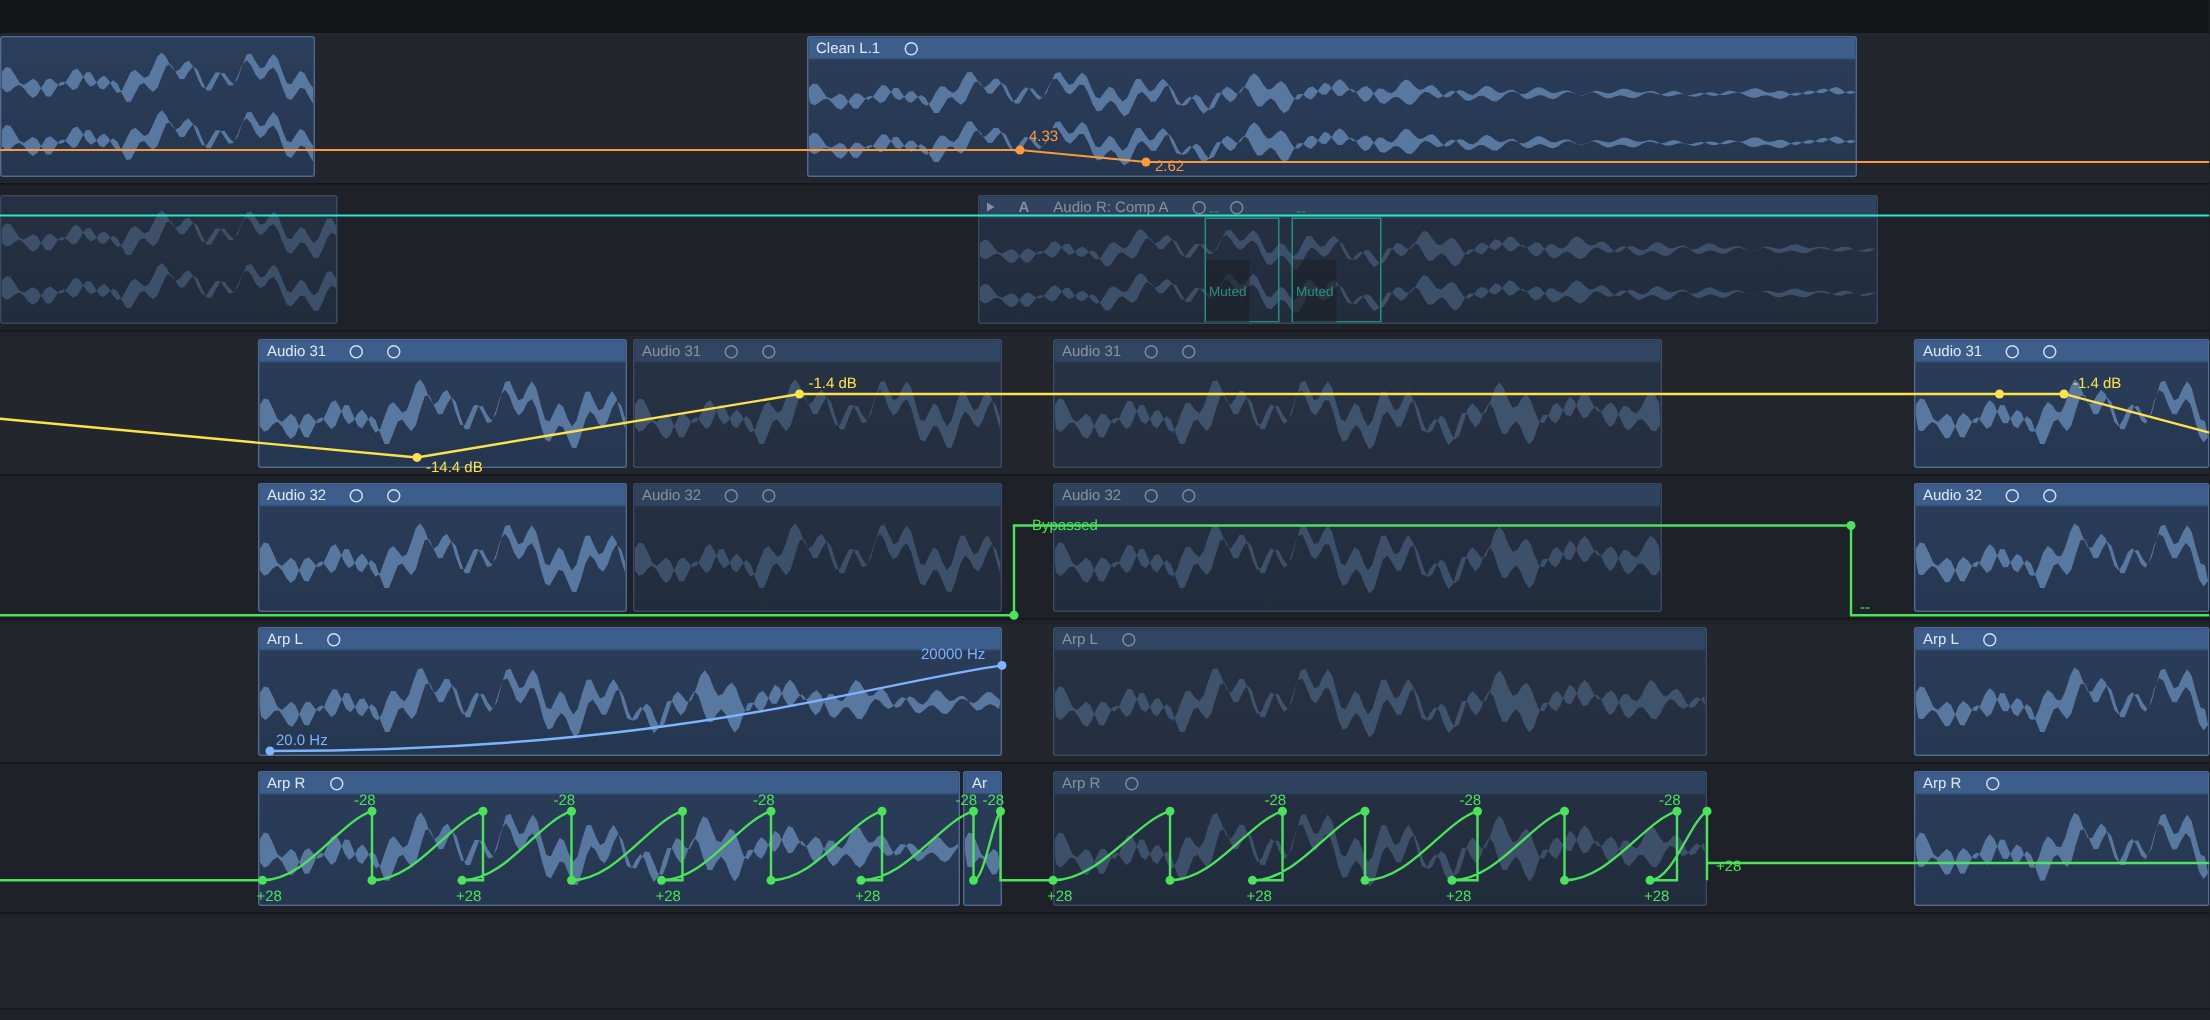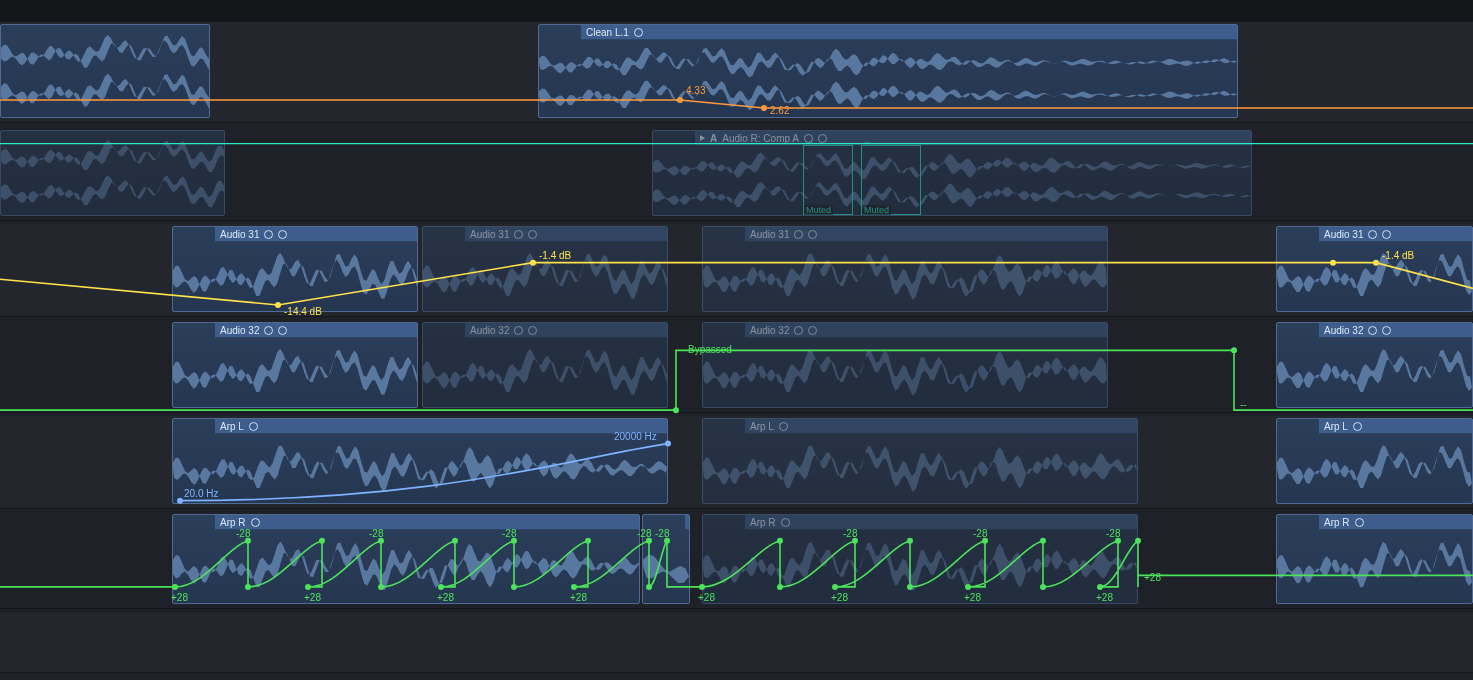--- a/index.html
+++ b/index.html
@@ -4,29 +4,29 @@
 <style>
   html,body{margin:0;padding:0;background:#1e2127;font-family:-apple-system,BlinkMacSystemFont,"Helvetica Neue",Arial,sans-serif;font-size:11px;color:#c8d2e0;overflow:hidden;}
   #stage{position:relative;width:1473px;height:680px;background:#1e2127;}
   
   .lane{position:absolute;left:0;width:1473px;background:#23262d;}
   .lane.alt{background:#1e2127;}
   .rule{position:absolute;left:0;width:1473px;height:1px;background:#14161a;}
   
   .region{position:absolute;border:1px solid #4f6b94;border-radius:2px;background:linear-gradient(#2b3e5a,#253650);box-sizing:border-box;overflow:hidden;cursor:pointer;}
   .region.dim{opacity:.55;}
-  .region .hdr{height:14px;background:#3d5e8c;border-bottom:1px solid #2d4666;font-size:10px;color:#e0e9f5;display:flex;align-items:center;padding:0 5px;gap:5px;white-space:nowrap;margin-left:42px;}
+  .region .hdr{height:14px;background:#3d5e8c;border-bottom:1px solid #2d4666;font-size:10px;color:#e0e9f5;display:flex;align-items:center;padding:0 5px;gap:16px;white-space:nowrap;}
   .region .hdr .ring{width:7px;height:7px;border:1px solid #cfe0f5;border-radius:50%;flex:none;}
   .region .hdr .play{width:0;height:0;border-left:5px solid #e0e9f5;border-top:3px solid transparent;border-bottom:3px solid transparent;flex:none;}
   .region .hdr .letter{font-weight:600;}
   .region .wave{position:absolute;left:0;right:0;top:14px;bottom:0;}
   .region .wave svg{width:100%;height:100%;display:block;}
   
   .mutebox{position:absolute;border:1px solid #2ce8c7;box-sizing:border-box;}
-  .mutebox .lbl{position:absolute;bottom:-1px;left:0;font-size:9px;color:#2ce8c7;background:rgba(30,33,39,.6);padding:0 2px;}
+  .mutebox .lbl{position:absolute;bottom:-1px;left:0;font-size:9px;color:#2ce8c7;background:rgba(30,33,39,.6);padding:16px 2px;}
   .mutebox .dash{position:absolute;top:-10px;left:2px;color:#2ce8c7;font-size:10px;}
   
   .auto{position:absolute;left:0;top:0;pointer-events:none;}
   .auto text{font-size:10px;font-family:inherit;}
   
   .topstrip{position:absolute;left:0;top:0;width:1473px;height:22px;background:#14161a;}
 </style>
 </head>
 <body>
 <div id="stage">
@@ -239,21 +239,21 @@
       <div class="hdr">
         <span>Arp R</span>
         <span class="ring"></span>
       </div>
       <div class="wave">
         <svg viewBox="0 0 468 76" preserveAspectRatio="none">
           <path d="M 0 38 L 0 31.6 L 3 26.7 L 6 27.5 L 9 34.1 L 12 41.4 L 15 43.8 L 18 40.9 L 21 37.9 L 24 40.3 L 27 47.8 L 30 54.7 L 33 55.0 L 36 48.7 L 39 41.8 L 42 40.4 L 45 44.8 L 48 48.9 L 51 46.8 L 54 38.7 L 57 31.5 L 60 31.7 L 63 39.0 L 66 46.7 L 69 48.2 L 72 43.5 L 75 39.4 L 78 42.3 L 81 51.5 L 84 59.7 L 87 59.6 L 90 51.7 L 93 43.5 L 96 42.0 L 99 46.8 L 102 50.5 L 105 46.4 L 108 35.2 L 111 25.4 L 114 24.2 L 117 31.2 L 120 38.2 L 123 38.0 L 126 31.2 L 129 25.9 L 132 29.2 L 135 39.8 L 138 49.0 L 141 49.0 L 144 40.7 L 147 32.6 L 150 32.2 L 153 38.5 L 156 42.8 L 159 38.0 L 162 25.6 L 165 15.0 L 168 13.9 L 171 21.1 L 174 27.9 L 177 26.8 L 180 19.3 L 183 14.3 L 186 19.0 L 189 31.3 L 192 42.0 L 195 43.1 L 198 36.3 L 201 30.3 L 204 32.6 L 207 41.1 L 210 46.9 L 213 43.0 L 216 31.4 L 219 21.8 L 222 21.6 L 225 29.2 L 228 35.5 L 231 33.8 L 234 26.0 L 237 21.4 L 240 26.5 L 243 39.1 L 246 49.7 L 249 51.2 L 252 45.5 L 255 41.4 L 258 45.2 L 261 54.5 L 264 60.6 L 267 57.0 L 270 46.2 L 273 37.4 L 276 37.2 L 279 43.4 L 282 47.7 L 285 44.2 L 288 35.5 L 291 30.1 L 294 33.8 L 297 44.1 L 300 52.3 L 303 52.5 L 306 46.9 L 309 43.2 L 312 46.9 L 315 55.2 L 318 60.2 L 321 56.5 L 324 46.7 L 327 38.9 L 330 38.3 L 333 42.7 L 336 44.9 L 339 40.1 L 342 31.2 L 345 25.5 L 348 27.7 L 351 35.3 L 354 41.0 L 357 40.2 L 360 35.1 L 363 32.4 L 366 36.0 L 369 43.3 L 372 47.7 L 375 45.0 L 378 37.7 L 381 32.2 L 384 32.4 L 387 36.2 L 390 37.7 L 393 33.6 L 396 26.5 L 399 22.0 L 402 23.8 L 405 29.5 L 408 33.7 L 411 33.0 L 414 29.5 L 417 28.3 L 420 32.0 L 423 38.4 L 426 42.4 L 429 41.2 L 432 36.8 L 435 33.9 L 438 35.1 L 441 38.5 L 444 39.9 L 447 37.1 L 450 32.1 L 453 29.2 L 456 30.6 L 459 34.6 L 462 37.3 L 465 36.6 L 468 34.1 L 468 36.5 L 465 40.4 L 462 45.0 L 459 47.1 L 456 45.5 L 453 42.1 L 450 40.2 L 447 41.7 L 444 44.9 L 441 46.5 L 438 44.1 L 435 39.0 L 432 34.8 L 429 34.8 L 426 38.5 L 423 42.3 L 420 42.7 L 417 39.5 L 414 36.1 L 411 36.5 L 408 41.6 L 405 47.9 L 402 51.0 L 399 48.8 L 396 44.0 L 393 41.3 L 390 43.3 L 387 47.8 L 384 49.8 L 381 46.1 L 378 38.2 L 375 31.2 L 372 29.5 L 369 32.9 L 366 36.4 L 363 35.3 L 360 29.4 L 357 23.2 L 354 22.3 L 351 27.9 L 348 35.9 L 345 40.1 L 342 37.8 L 339 32.4 L 336 29.8 L 333 33.6 L 330 40.9 L 327 45.3 L 324 42.3 L 321 33.7 L 318 25.8 L 315 24.2 L 312 28.7 L 309 33.4 L 306 32.3 L 303 25.0 L 300 17.1 L 297 15.5 L 294 22.1 L 291 32.1 L 288 38.1 L 285 36.8 L 282 31.8 L 279 30.5 L 276 36.8 L 273 47.8 L 270 55.7 L 267 55.1 L 264 47.5 L 261 40.2 L 258 39.7 L 255 45.6 L 252 51.5 L 249 50.5 L 246 41.8 L 243 31.7 L 240 28.1 L 237 33.6 L 234 42.9 L 231 48.0 L 228 45.3 L 225 38.7 L 222 36.1 L 219 42.2 L 216 53.7 L 213 62.6 L 210 62.5 L 207 54.9 L 204 47.4 L 201 46.6 L 198 52.5 L 195 58.2 L 192 56.3 L 189 46.0 L 186 33.5 L 183 27.2 L 180 29.8 L 177 36.4 L 174 39.1 L 171 34.0 L 168 25.0 L 165 20.3 L 162 24.6 L 159 35.1 L 156 43.8 L 153 44.4 L 150 37.9 L 147 31.6 L 144 31.9 L 141 38.9 L 138 46.0 L 135 46.0 L 132 37.4 L 129 26.3 L 126 20.5 L 123 22.8 L 120 28.9 L 117 31.3 L 114 26.3 L 111 17.7 L 108 12.8 L 105 16.5 L 102 26.4 L 99 35.2 L 96 37.2 L 93 33.2 L 90 29.3 L 87 31.6 L 84 40.2 L 81 49.0 L 78 51.6 L 75 46.5 L 72 38.6 L 69 34.8 L 66 37.5 L 63 43.2 L 60 45.5 L 57 41.2 L 54 33.2 L 51 28.0 L 48 29.9 L 45 37.0 L 42 43.5 L 39 44.7 L 36 40.9 L 33 37.4 L 30 39.0 L 27 46.0 L 24 53.5 L 21 56.2 L 18 52.7 L 15 46.7 L 12 43.6 L 9 45.5 L 6 49.5 L 3 50.8 L 0 46.6 Z" fill="#5e7fa8" opacity="0.9"></path>
         </svg>
       </div>
     </div>
-    <div class="region" style="left: 642px; top: 514px; width: 48px; height: 90px;">
+    <div class="region" style="left: 642px; top: 514px; width: 26px; height: 90px;">
       <div class="hdr">
         <span>Ar</span>
       </div>
       <div class="wave">
         <svg viewBox="0 0 26 76" preserveAspectRatio="none">
           <path d="M 0 38 L 0 31.6 L 3 26.7 L 6 27.5 L 9 34.1 L 12 41.4 L 15 43.8 L 18 40.9 L 21 37.9 L 24 40.3 L 26 48.7 L 23 55.1 L 20 55.6 L 17 50.7 L 14 45.2 L 11 43.7 L 8 46.8 L 5 50.5 L 2 50.0 Z" fill="#5e7fa8" opacity="0.9"></path>
         </svg>
       </div>
     </div>
     <div class="region dim" style="left: 702px; top: 514px; width: 436px; height: 90px;">

